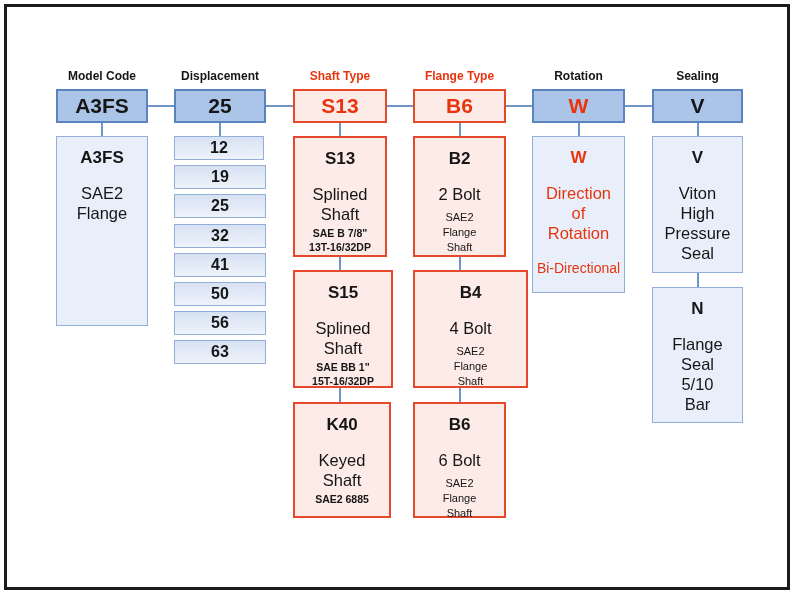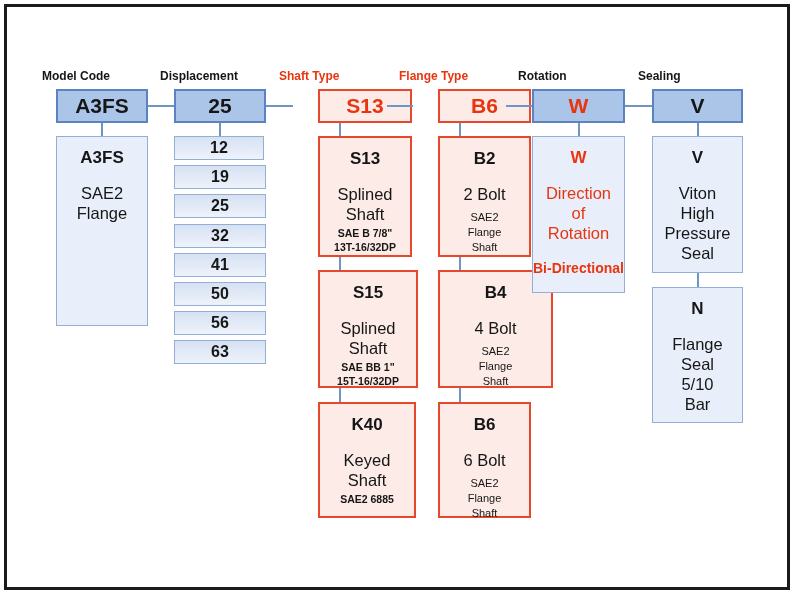--- a/index.html
+++ b/index.html
@@ -3,36 +3,36 @@
 <meta charset="utf-8">
 <style>
   html,body{margin:0;padding:0;background:#ffffff;}
   .page{position:relative;width:800px;height:600px;background:#ffffff;
         font-family:"Liberation Sans","DejaVu Sans",sans-serif;overflow:hidden;
         --blue-border:#5b83bf;--blue-fill:#abc5e9;--light-fill:#e9effa;--light-border:#93afd7;
         --pink-fill:#fcebe7;--red-border:#e6482c;--red-text:#e8350f;--ink:#161616;
         --line:#6f94c6;--frame:#1b1b1b;}
   .frame{position:absolute;left:4px;top:4px;width:786px;height:586px;
          border:3px solid var(--frame);box-sizing:border-box;}
-  .col-label{position:absolute;font-weight:bold;font-size:12px;color:var(--ink);}
+  .col-label{position:absolute;font-weight:bold;font-size:12px;text-align:center;color:var(--ink);}
   .box{position:absolute;box-sizing:border-box;display:flex;flex-direction:column;align-items:center;}
   .box.blue{background:var(--blue-fill);border:2px solid var(--blue-border);}
   .box.light{background:var(--light-fill);border:1.5px solid var(--light-border);}
-  .box.pink{background:var(--pink-fill);border:2px solid var(--red-border);margin-left:25px;}
+  .box.pink{background:var(--pink-fill);border:2px solid var(--red-border);}
   .box.num{background:linear-gradient(180deg,#d6e1f2,#eef3fb);border:1.5px solid var(--light-border);justify-content:center;}
   .box.header{justify-content:center;}
   .hdr-code{font-weight:bold;font-size:21px;color:var(--ink);}
   .red-text{color:var(--red-text) !important;}
   .blk{width:100%;text-align:center;color:var(--ink);}
   .blk-code{font-weight:bold;font-size:17px;margin-top:11px;}
   .blk-num{font-weight:bold;font-size:16px;}
   .blk-body{font-size:16.5px;line-height:1.22;margin-top:15px;}
   .blk-smallBold{font-weight:bold;font-size:10.5px;line-height:1.3;margin-top:3px;}
   .blk-small{font-size:11px;line-height:1.35;margin-top:6px;}
-  .blk-mid{font-size:14px;margin-top:17px;font-weight:bold;}
+  .blk-mid{font-size:14px;margin-top:17px;}
   .vline{position:absolute;width:2px;background:var(--line);}
   .hline{position:absolute;height:2px;background:var(--line);}
 </style>
 </head>
 <body>
 
 <div class="page" style="--blue-border: #5b83bf; --blue-fill: #abc5e9; --light-fill: #e9effa; --light-border: #93afd7; --pink-fill: #fcebe7; --red-border: #e6482c; --red-text: #e8350f; --ink: #161616; --line: #6f94c6; --frame: #1b1b1b;">
   <div class="frame"></div>
   <div id="diagram">
       <div class="col-label" style="left: 42px; top: 69px; width: 120px;">Model Code</div>

